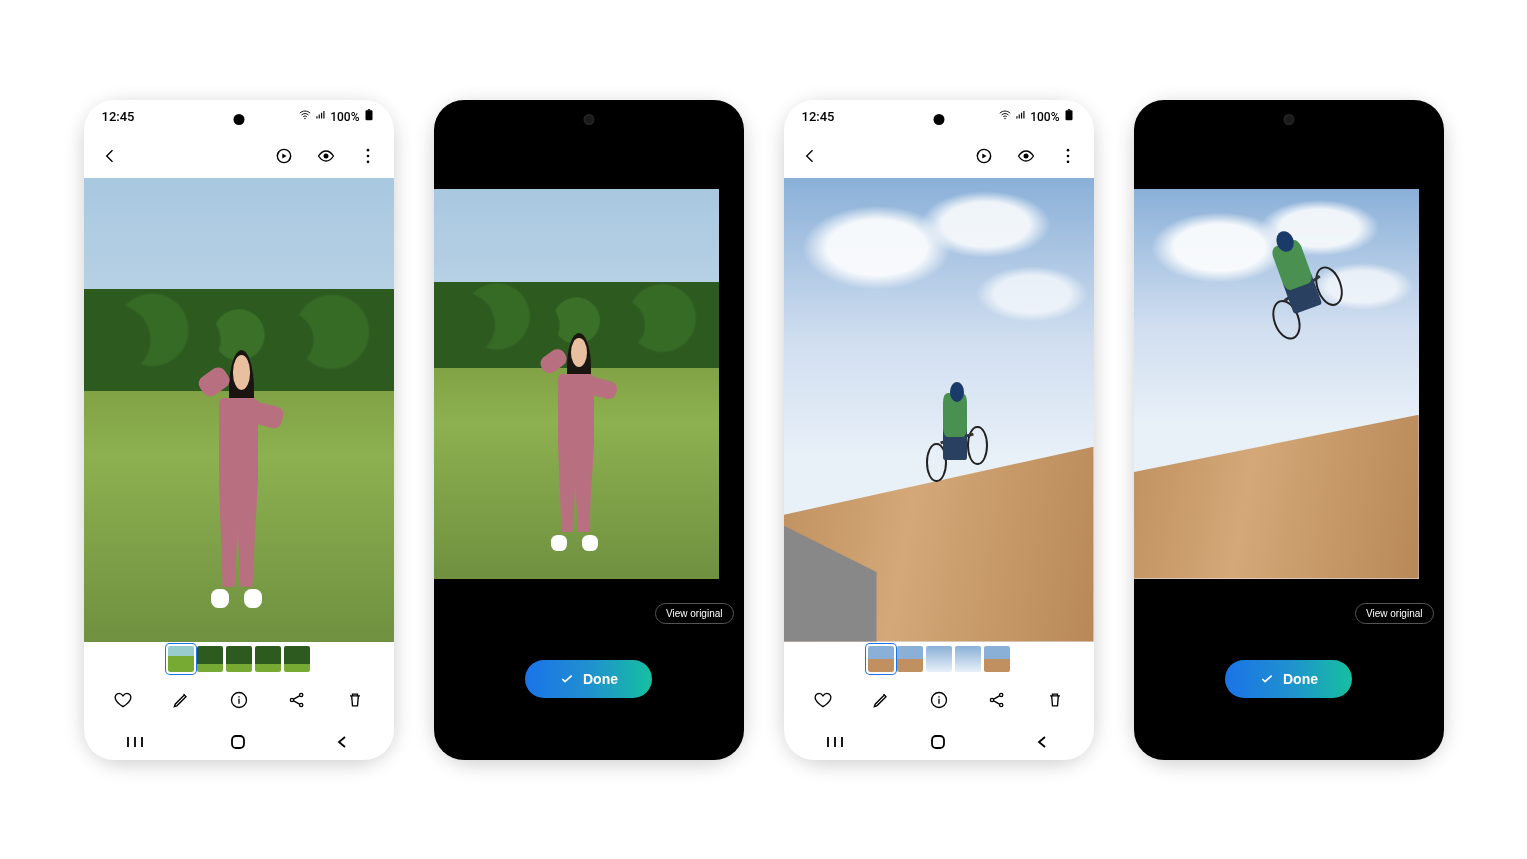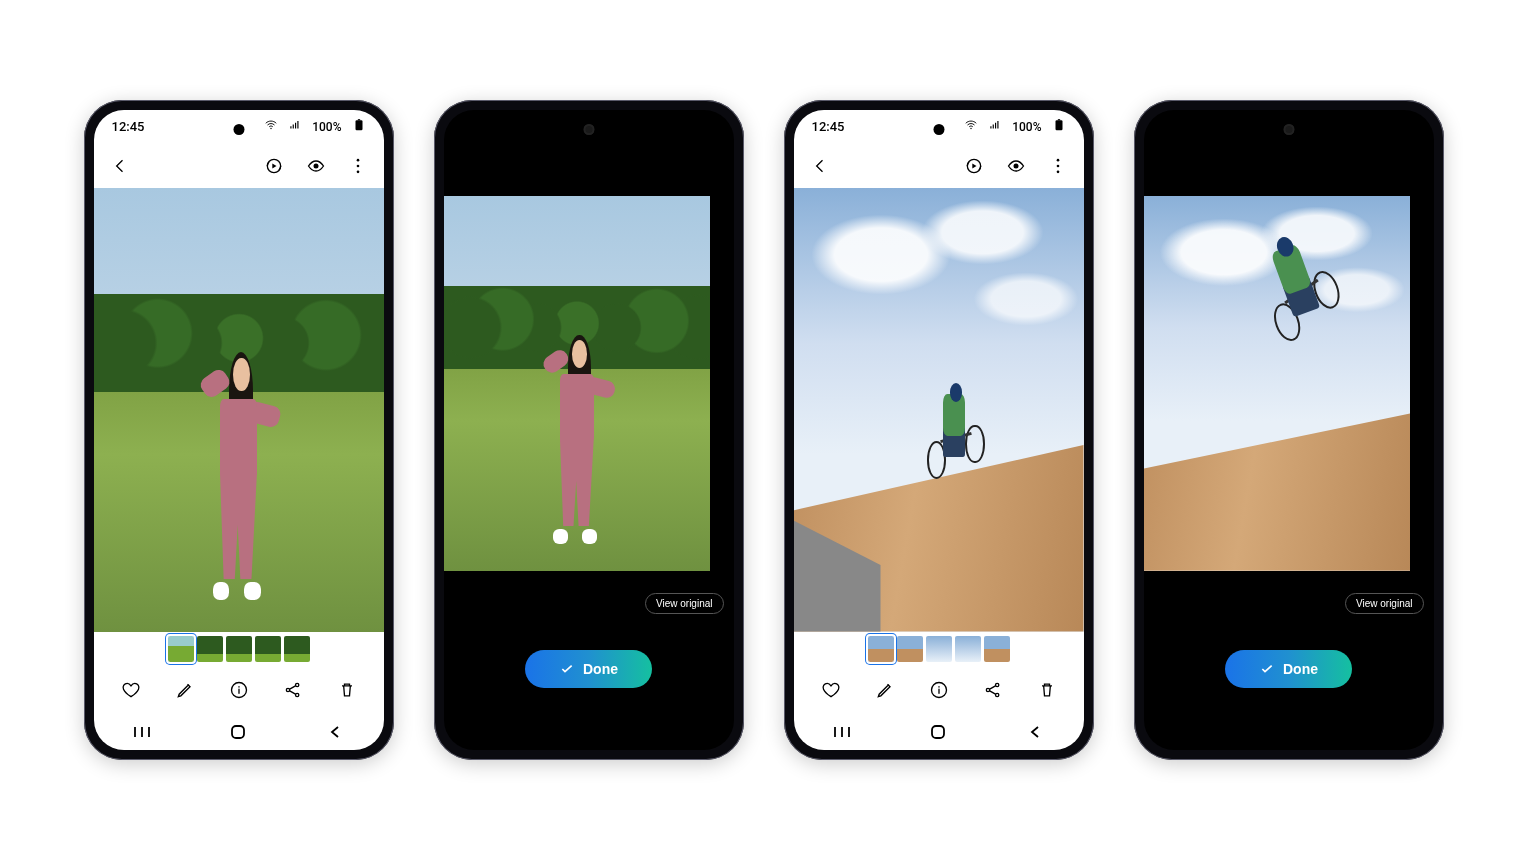--- a/index.html
+++ b/index.html
@@ -11,21 +11,20 @@
     display: flex;
     justify-content: center;
     align-items: center;
     gap: 40px;
   }
   .phone {
     width: 310px;
     height: 660px;
     border-radius: 38px;
     background: #0a0a0f;
-    padding: 10px;
     position: relative;
     box-shadow: 0 4px 20px rgba(0,0,0,0.2), inset 0 0 0 1px #5a5a6a;
   }
   .screen {
     width: 100%;
     height: 100%;
     border-radius: 30px;
     overflow: hidden;
     position: relative;
     display: flex;
@@ -49,21 +48,21 @@
   
   .statusbar {
     height: 34px;
     display: flex;
     align-items: center;
     justify-content: space-between;
     padding: 0 18px;
     font-size: 13px;
     font-weight: 500;
   }
-  .statusbar .right { display: flex; align-items: center; gap: 10px; font-size: 12px; }
+  .statusbar .right { display: flex; align-items: center; gap: 2px; font-size: 12px; }
   .statusbar svg { width: 14px; height: 14px; }
 
   
   .topbar {
     height: 44px;
     display: flex;
     align-items: center;
     justify-content: space-between;
     padding: 0 14px;
   }

